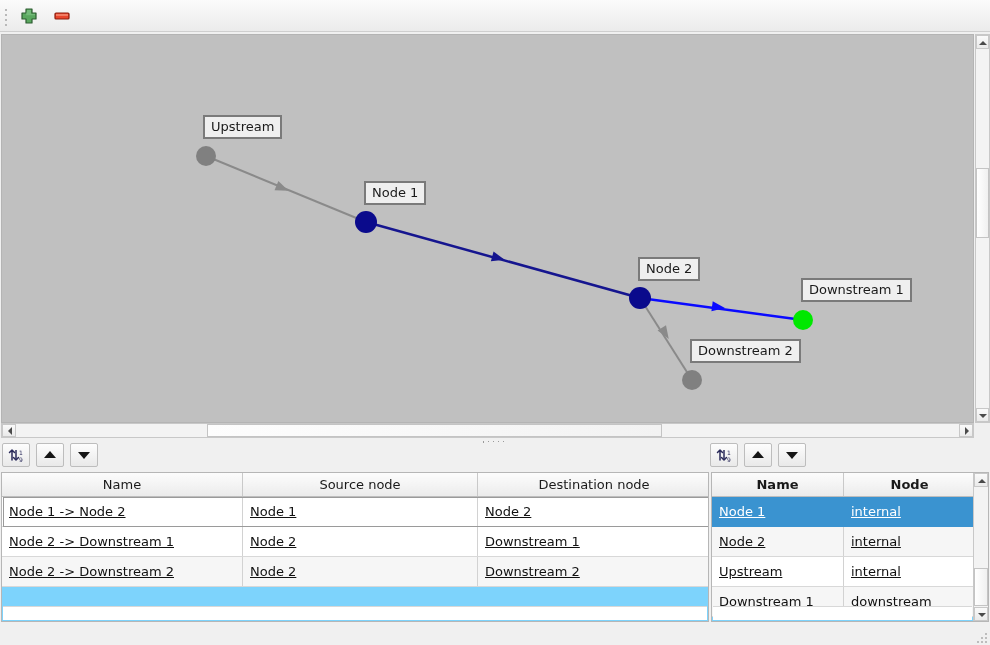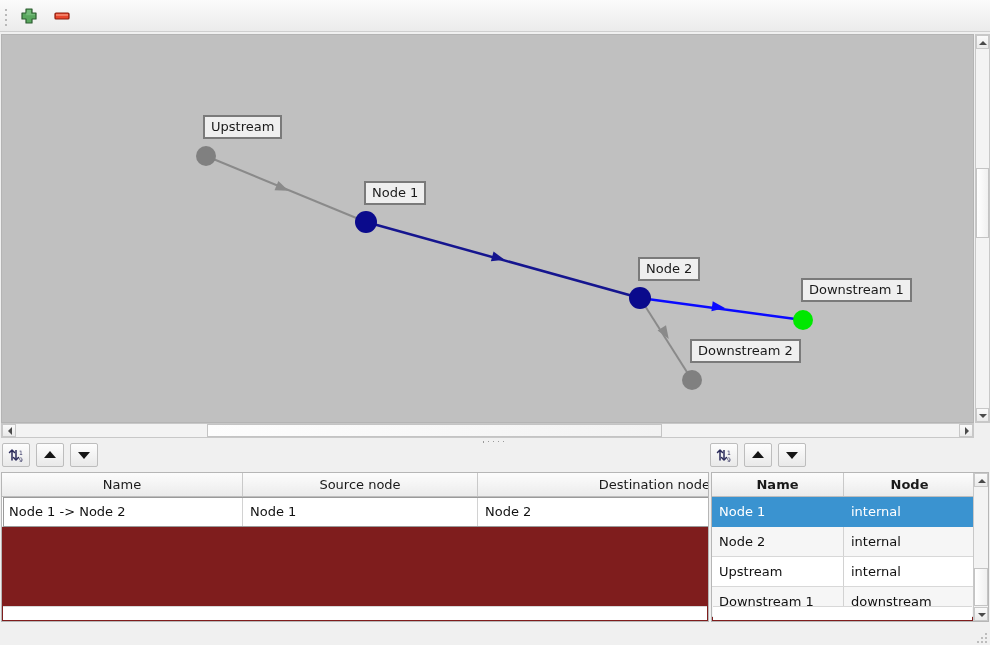--- a/index.html
+++ b/index.html
@@ -159,21 +159,21 @@
     box-sizing: border-box;
     cursor: pointer;
   }
 
   
   .tbl-wrap {
     position: absolute;
     top: 472px;
     box-sizing: border-box;
     border: 1px solid #b6b6b6;
-    background: #7f1d1d;
+    background: #7dd3fc;
     overflow: hidden;
   }
   .tbl-left  { left: 1px;   width: 708px; height: 150px; }
   .tbl-right { left: 711px; width: 278px; height: 150px; }
 
   table.grid {
     border-collapse: collapse;
     width: 100%;
     table-layout: fixed;
   }
@@ -191,20 +191,21 @@
   .tbl-right table.grid th { font-weight: bold; }
   table.grid td {
     height: 29px;
     padding: 0 0 0 7px;
     font-size: 13px;
     color: #111;
     border-right: 1px solid #d2d2d2;
     border-bottom: 1px solid #d8d8d8;
     white-space: nowrap;
     overflow: hidden;
+    text-decoration: underline;
   }
   tr.row-even td { background: #ffffff; }
   tr.row-odd  td { background: #f6f6f6; }
   tr.row-selected td {
     background: #3a93d0;
     color: #ffffff;
     border-right-color: #3a93d0;
     border-bottom-color: #3a93d0;
   }
   .focus-ring {
@@ -386,28 +387,38 @@
     </svg>
   </div>
 </div>
 
 <div class="tbl-wrap tbl-left">
   <table class="grid">
     <thead>
       <tr>
         <th style="width:240px;">Name</th>
         <th style="width:234px;">Source node</th>
-        <th style="width:232px;text-align:right;">Destination node</th>
+        <th style="width:232px;">Destination node</th>
       </tr>
     </thead>
     <tbody id="connections-body">
         <tr class="row-even">
           <td>Node 1 -&gt; Node 2</td>
           <td>Node 1</td>
           <td>Node 2</td>
+        </tr>
+        <tr class="row-even">
+          <td>Node 2 -&gt; Downstream 1</td>
+          <td>Node 2</td>
+          <td>Downstream 1</td>
+        </tr>
+        <tr class="row-odd">
+          <td>Node 2 -&gt; Downstream 2</td>
+          <td>Node 2</td>
+          <td>Downstream 2</td>
         </tr>
       </tbody>
   </table>
   <div class="focus-ring"></div>
   <div class="tbl-filler"></div>
 </div>
 
 <div class="tbl-wrap tbl-right">
   <table class="grid" style="width:262px;">
     <thead>

